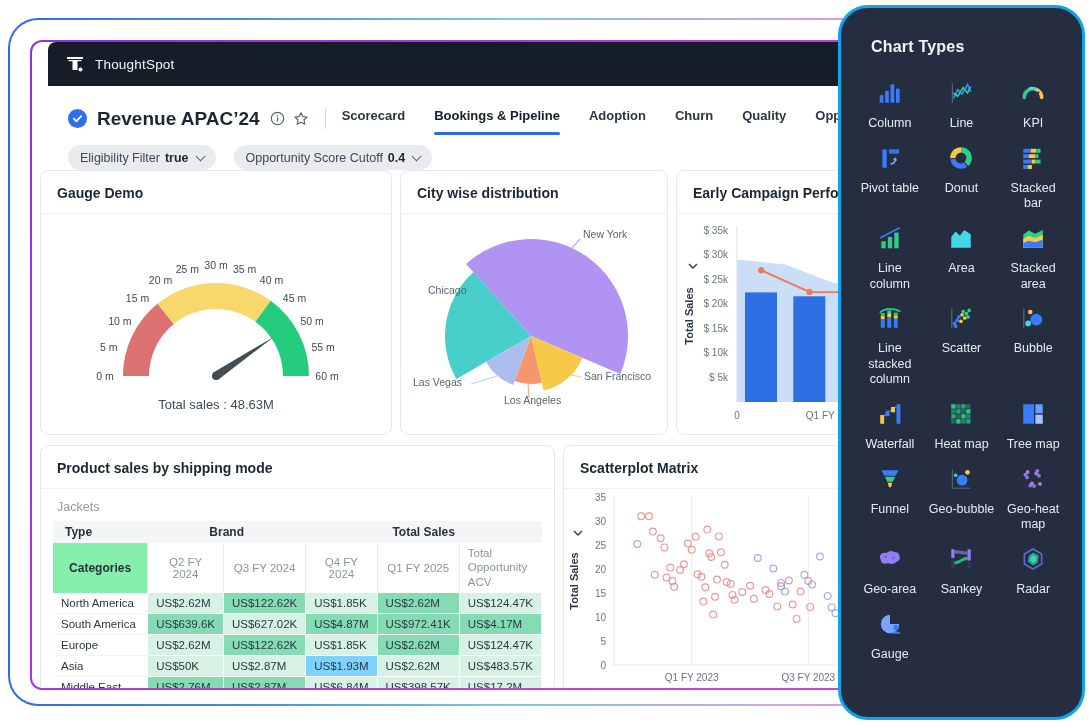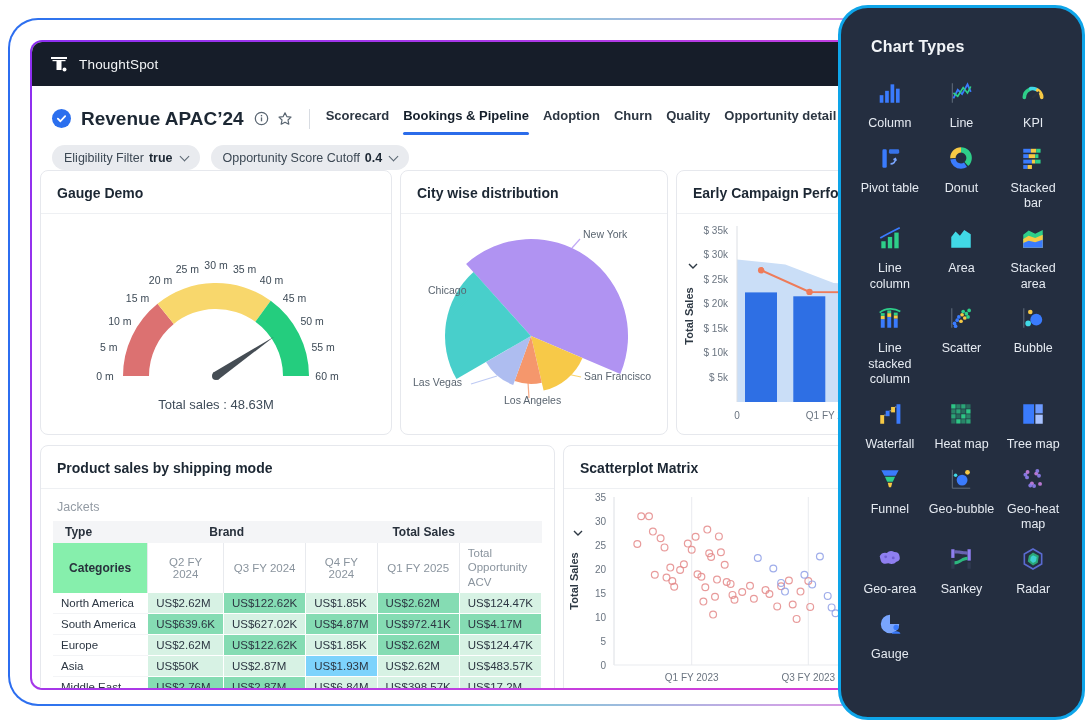--- a/index.html
+++ b/index.html
@@ -9,40 +9,40 @@
   
   .outer-window{position:absolute;left:8px;top:18px;width:1040px;height:688px;
     background:linear-gradient(90deg,#2c6df0 0%,#3f8fe6 22%,#7ccbd8 48%,#cfa4e6 75%,#e77ad8 100%);
     border-radius:30px;padding:2px;box-sizing:border-box;}
   .outer-inner{width:100%;height:100%;background:#fff;border-radius:28px;}
 
   
   .dash-border{position:absolute;left:30px;top:40px;width:1018px;height:650px;
     background:linear-gradient(120deg,#8d2ff0 0%,#c13fe0 60%,#e040cf 100%);
     border-radius:12px;padding:2px;box-sizing:border-box;}
-  .dash{position:relative;width:100%;height:100%;background:#fff;border-radius:10px;overflow:hidden;}
+  .dash{position:relative;width:100%;height:100%;background:#fff;border-radius:10px;overflow:hidden;padding-left:16px;}
 
   .navbar{height:44px;background:#161d29;display:flex;align-items:center;padding:0 16px;border-radius:8px 8px 0 0;}
   .brand-name{color:#f4f6f8;font-size:13.5px;margin-left:9px;letter-spacing:.2px;}
 
   .header-row{display:flex;align-items:center;padding:16px 20px 0 20px;}
   .verified{width:19px;height:19px;border-radius:50%;background:#2b6fee;display:flex;align-items:center;justify-content:center;flex:0 0 auto;}
   .verified svg{display:block;}
   .page-title{font-size:19px;font-weight:700;color:#1c2733;margin:0 6px 0 10px;white-space:nowrap;}
   .mini-icon{color:#5a6672;font-size:13px;margin:0 4px;cursor:pointer;display:flex;align-items:center;}
   .vdiv{width:1px;height:20px;background:#d8dce2;margin:0 16px 0 12px;}
-  .tab-bar{display:flex;align-items:center;gap:14px;}
+  .tab-bar{display:flex;align-items:center;gap:29px;}
   .tab{position:relative;border:none;background:none;font-family:inherit;font-size:13px;font-weight:600;
        color:#2c3642;padding:6px 0 12px 0;cursor:pointer;white-space:nowrap;}
   .tab.active{font-weight:700;color:#141e2a;}
   .tab.active:after{content:"";position:absolute;left:0;right:0;bottom:0;height:3px;background:#2b6cea;border-radius:2px;}
   .chev-right{width:7px;height:7px;border-right:1.6px solid #2c3642;border-top:1.6px solid #2c3642;
        transform:rotate(45deg);display:inline-block;margin-left:4px;margin-bottom:5px;cursor:pointer;}
 
-  .chips-row{display:flex;gap:11px;padding:10px 20px 0 20px;}
+  .chips-row{display:flex;gap:18px;padding:10px 20px 0 20px;}
   .chip{display:flex;align-items:center;background:#e9ebef;border-radius:13px;height:25px;padding:0 12px;cursor:pointer;}
   .chip .c-label{font-size:12.5px;color:#3c4854;}
   .chip .c-value{font-size:12.5px;font-weight:700;color:#1c2733;margin-left:5px;}
   .chev-down{width:6px;height:6px;border-right:1.5px solid #5a6672;border-bottom:1.5px solid #5a6672;
        transform:rotate(45deg);display:inline-block;margin-left:8px;margin-top:-3px;}
 
   
   .card{position:absolute;background:#fff;border:1px solid #e6e8ed;border-radius:8px;box-sizing:border-box;overflow:hidden;}
   .card-head{padding:13px 16px 11px 16px;border-bottom:1px solid #eef0f3;}
   .card-title{font-size:14px;font-weight:700;color:#1c2733;}

